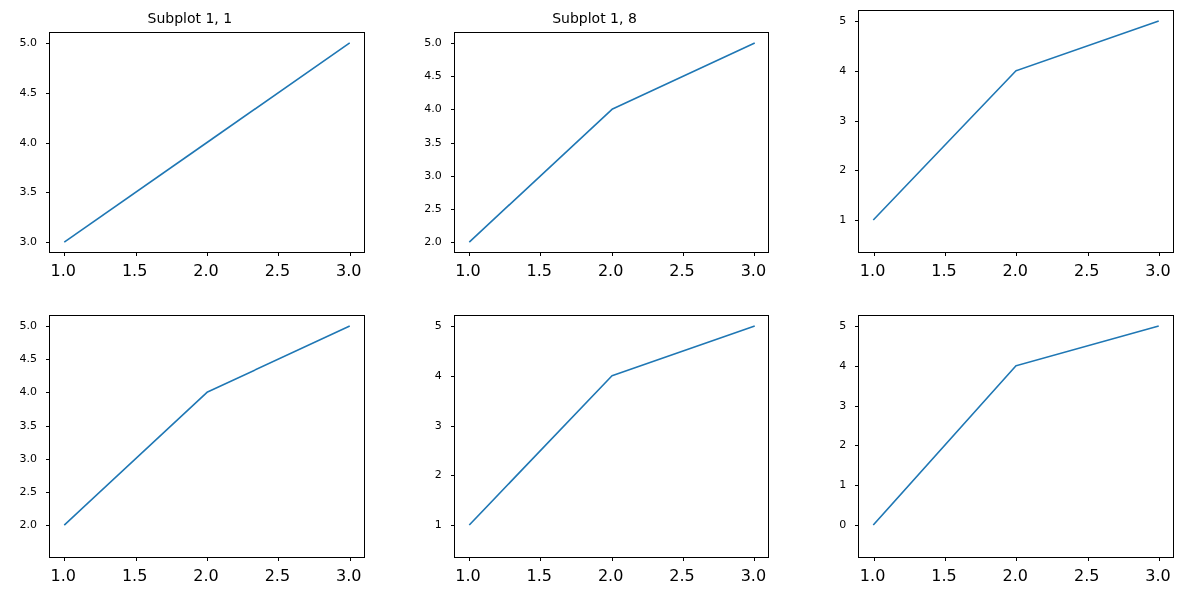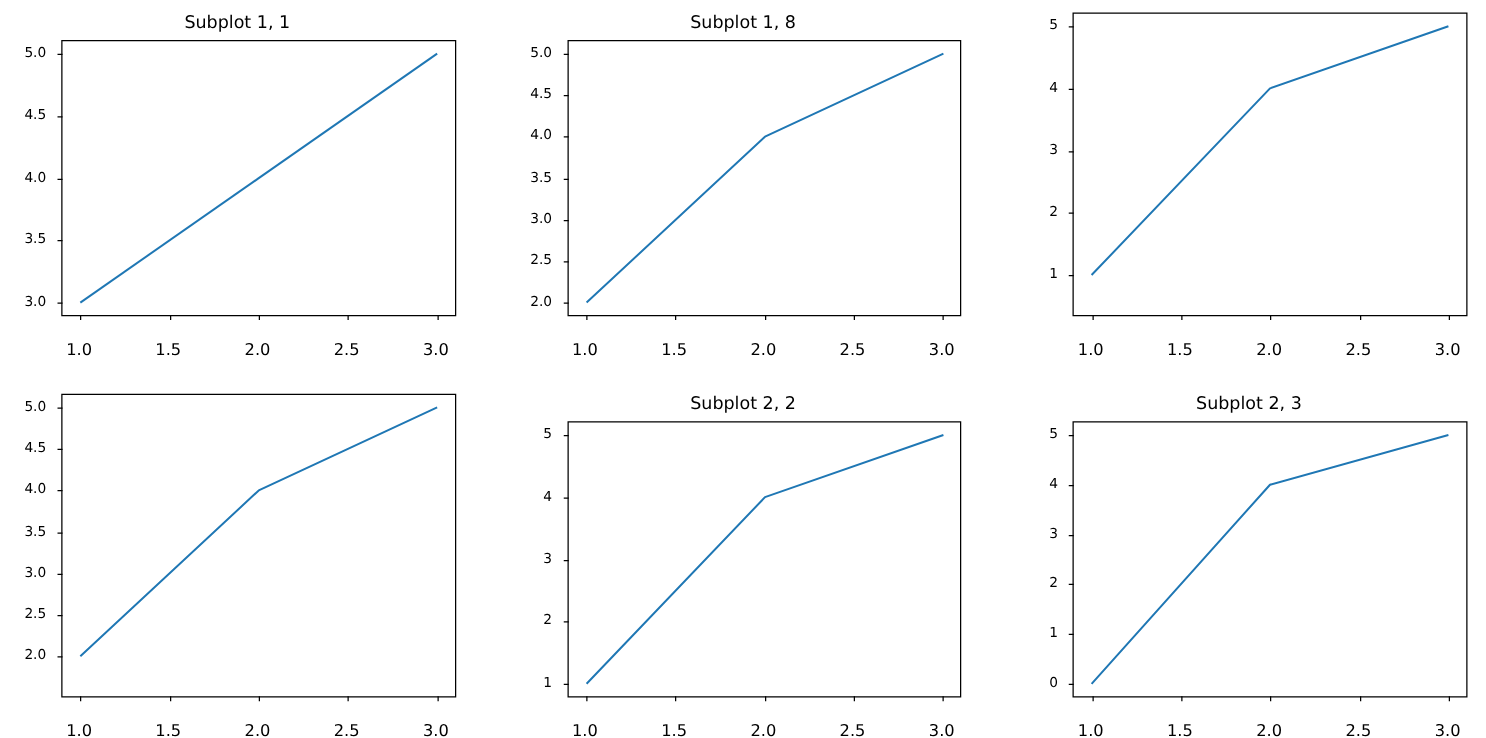--- a/index.html
+++ b/index.html
@@ -69,22 +69,22 @@
     width: 1px;
     background: #000000;
   }
   .x-ticks {
     position: relative;
     height: 22px;
     margin-left: 34px;
   }
   .x-tick-label {
     position: absolute;
-    top: 20px;
-    font-size: 13px;
+    top: 8px;
+    font-size: 16px;
     transform: translateX(-50%);
   }
   svg.line {
     position: absolute;
     left: 0; top: 0; width: 100%; height: 100%;
     overflow: visible;
   }
   svg.line path {
     fill: none;
     stroke: #1f77b4;
@@ -238,21 +238,20 @@
     <div class="x-ticks" id="xt-s21">
         <div class="x-tick-label" style="left: 14.2727px;">1.0</div>
         <div class="x-tick-label" style="left: 85.6364px;">1.5</div>
         <div class="x-tick-label" style="left: 157px;">2.0</div>
         <div class="x-tick-label" style="left: 228.364px;">2.5</div>
         <div class="x-tick-label" style="left: 299.727px;">3.0</div>
       </div>
   </div>
 
   <div class="subplot">
-    <div class="title">Subplot 2, 2</div>
     <div class="plot-area-wrap">
       <div class="y-ticks" id="yt-s22">
           <div class="y-tick-label" style="top: 209.045px;">1</div>
           <div class="y-tick-label" style="top: 159.273px;">2</div>
           <div class="y-tick-label" style="top: 109.5px;">3</div>
           <div class="y-tick-label" style="top: 59.7273px;">4</div>
           <div class="y-tick-label" style="top: 9.95455px;">5</div>
         </div>
       <div class="axes-box" id="ax-s22">
         <svg class="line">
@@ -273,21 +272,20 @@
     <div class="x-ticks" id="xt-s22">
         <div class="x-tick-label" style="left: 14.2727px;">1.0</div>
         <div class="x-tick-label" style="left: 85.6364px;">1.5</div>
         <div class="x-tick-label" style="left: 157px;">2.0</div>
         <div class="x-tick-label" style="left: 228.364px;">2.5</div>
         <div class="x-tick-label" style="left: 299.727px;">3.0</div>
       </div>
   </div>
 
   <div class="subplot">
-    <div class="title">Subplot 2, 3</div>
     <div class="plot-area-wrap">
       <div class="y-ticks" id="yt-s23">
           <div class="y-tick-label" style="top: 209.045px;">0</div>
           <div class="y-tick-label" style="top: 169.227px;">1</div>
           <div class="y-tick-label" style="top: 129.409px;">2</div>
           <div class="y-tick-label" style="top: 89.5909px;">3</div>
           <div class="y-tick-label" style="top: 49.7727px;">4</div>
           <div class="y-tick-label" style="top: 9.95455px;">5</div>
         </div>
       <div class="axes-box" id="ax-s23">

